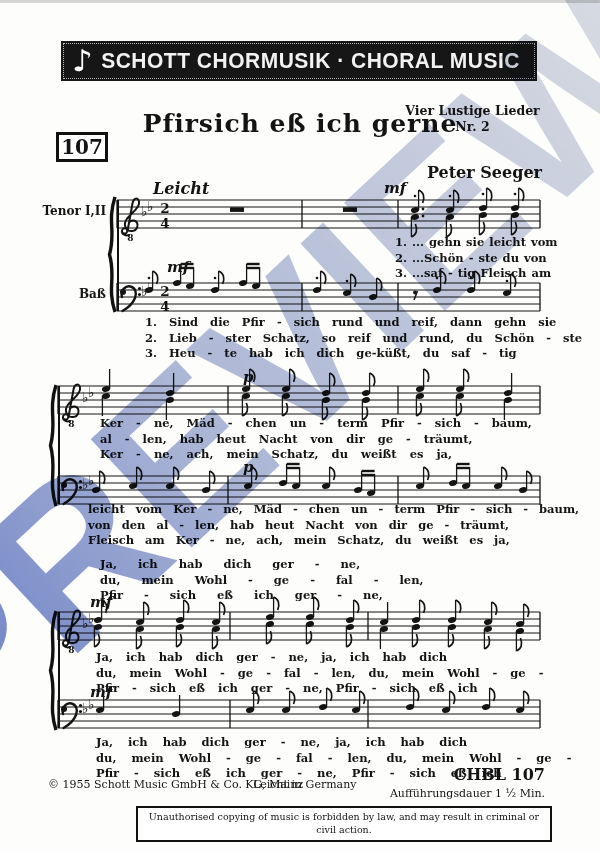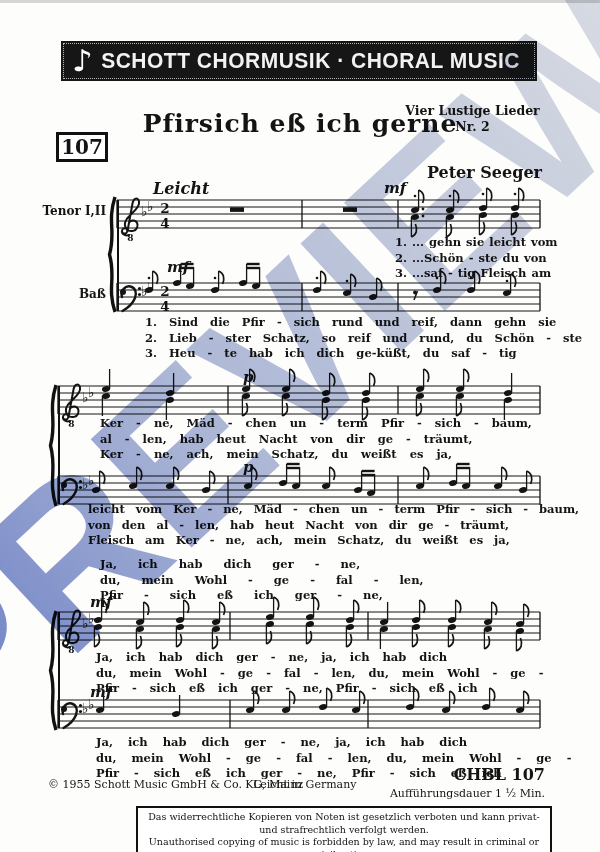--- a/index.html
+++ b/index.html
@@ -148,21 +148,20 @@
     <div>Ja, ich hab dich ger - ne, ja, ich hab dich</div>
     <div>du, mein Wohl - ge - fal - len, du, mein Wohl - ge -</div>
     <div>Pfir - sich eß ich ger - ne, Pfir - sich eß ich</div>
   </div>
 
   <div class="abs copyright">© 1955 Schott Music GmbH &amp; Co. KG, Mainz</div>
   <div class="abs printed">Leicht in Germany</div>
   <div class="abs catalog">CHBL 107</div>
   <div class="abs duration">Aufführungsdauer 1 ½ Min.</div>
   <div class="abs notice">
-    <div>Das widerrechtliche Kopieren von Noten ist gesetzlich verboten und kann privat- und strafrechtlich verfolgt werden.</div>
     <div>Unauthorised copying of music is forbidden by law, and may result in criminal or civil action.</div>
   </div>
 
   <svg width="431" height="96" viewBox="0 0 431 96" class="staff-svg" style="position: absolute; left: 115px; top: 166px;">
       <g transform="translate(2,34)">
         <line x1="0" y1="0" x2="423" y2="0" stroke="#141414" stroke-width="1"></line>
         <line x1="0" y1="7" x2="423" y2="7" stroke="#141414" stroke-width="1"></line>
         <line x1="0" y1="14" x2="423" y2="14" stroke="#141414" stroke-width="1"></line>
         <line x1="0" y1="21" x2="423" y2="21" stroke="#141414" stroke-width="1"></line>
         <line x1="0" y1="28" x2="423" y2="28" stroke="#141414" stroke-width="1"></line>

